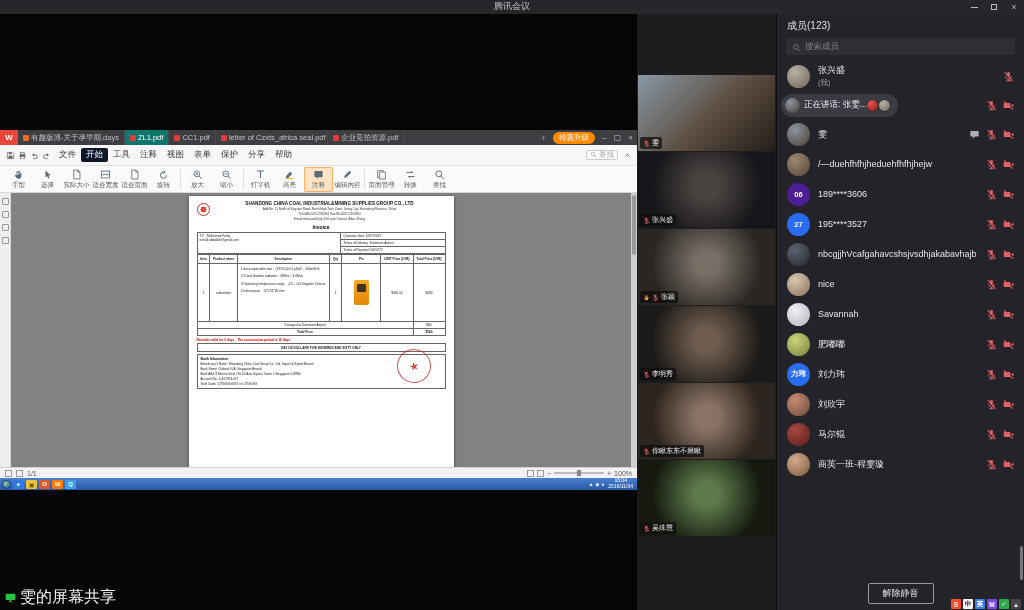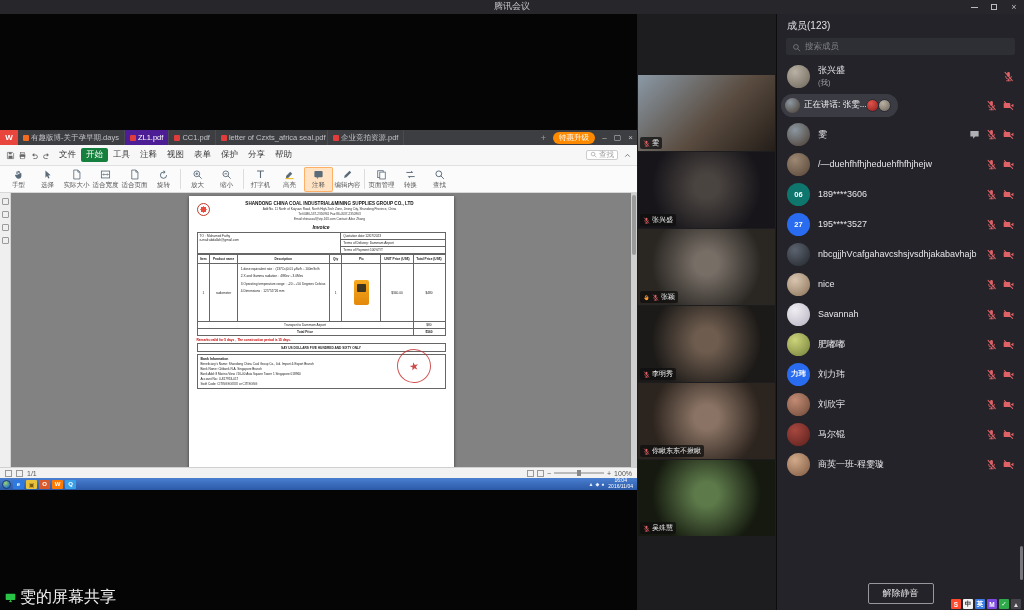--- a/index.html
+++ b/index.html
@@ -17,32 +17,32 @@
 
   .content{position:absolute;top:14px;left:0;right:0;bottom:0;display:flex}
 
   
   .share-area{width:637px;position:relative;background:#050505;flex:none}
   .pdf-window{position:absolute;left:0;top:116px;width:637px;height:348px;background:#f5f5f5;display:flex;flex-direction:column}
   .pdf-tabbar{height:15px;background:#3d3e42;display:flex;align-items:stretch;flex:none}
   .pdf-logo{width:18px;background:#e8453c;color:#fff;font-size:8px;display:flex;align-items:center;justify-content:center;font-weight:bold;flex:none}
   .pdf-tabs{display:flex;flex:1;min-width:0;overflow:hidden}
   .pdf-tab{display:flex;align-items:center;gap:2px;padding:0 5px;font-size:7.5px;color:#c2c2c6;border-right:1px solid #4a4b50;max-width:112px;white-space:nowrap;overflow:hidden}
-  .pdf-tab.active{background:#4c1d95;color:#fff}
+  .pdf-tab.active{background:#0f766e;color:#fff}
   .tab-dot{width:6px;height:6px;border-radius:1px;flex:none}
   .newtab{color:#9a9aa0;font-size:9px;padding:0 4px;display:flex;align-items:center}
   .upgrade{background:#ff8a00;color:#fff;font-size:7.5px;padding:1px 6px;border-radius:7px;margin:0 3px;align-self:center;white-space:nowrap}
   .pdf-wc{display:flex;align-items:center}
   .pdf-wc span{width:13px;text-align:center;color:#c8c8c8;font-size:8px;line-height:15px}
 
   .pdf-menubar{height:14px;background:#f7f7f7;border-bottom:1px solid #e0e0e0;display:flex;align-items:center;padding:10px 4px;gap:2px;flex:none}
   .qicon{width:12px;height:11px;display:flex;align-items:center;justify-content:center}
   .qicon svg{width:9px;height:9px}
   .pdf-menu{font-size:8.5px;color:#3a3a3a;padding:1px 5px;border-radius:2px;white-space:nowrap}
-  .pdf-menu.active{background:#15803d;color:#fff}
+  .pdf-menu.active{background:#0f172a;color:#fff}
   .menu-right{margin-left:auto;display:flex;align-items:center;gap:3px}
   .searchbox{display:flex;align-items:center;gap:2px;border:1px solid #ccc;background:#fff;border-radius:2px;padding:0 3px;height:10px;font-size:7.5px;color:#999}
   .searchbox svg{width:7px;height:7px}
 
   .pdf-toolbar{height:27px;background:#fbfbfb;border-bottom:1px solid #d8d8d8;display:flex;align-items:center;padding:0 4px;flex:none}
   .tool{display:flex;flex-direction:column;align-items:center;justify-content:center;min-width:29px;height:25px;gap:1px;border-radius:2px}
   .tool svg{width:11px;height:11px}
   .tool span{font-size:6.5px;color:#555;white-space:nowrap}
   .tool.active{background:#ffe3c4;box-shadow:inset 0 0 0 1px #ffb066}
   .tool-sep{width:1px;height:20px;background:#ddd;margin:0 2px}
@@ -690,21 +690,21 @@
               <span style="display: inline-flex;">
                 <svg viewBox="0 0 16 16">
                   <rect x="1" y="4.2" width="9.6" height="7.6" rx="1.4" fill="#e06266"></rect>
                   <path d="M11.4 8l3.8-2.6v5.2z" fill="#e06266"></path>
                   <path d="M2 2.2l12 11.6" stroke="#e06266" stroke-width="1.5" stroke-linecap="round"></path>
                 </svg>
               </span>
             </div>
           </div>
           <div class="m-row">
-            <div class="m-avatar" style="background: #0f766e;">06</div>
+            <div class="m-avatar" style="background: #4c1d95;">06</div>
             <div class="m-nameblock">
               <div class="m-name">189****3606</div>
             </div>
             <div class="m-icons">
               <span style="display: inline-flex;">
                 <svg viewBox="0 0 16 16">
                   <rect x="6" y="1.5" width="4" height="7" rx="2" fill="#e06266"></rect>
                   <path d="M3.8 7.8a4.2 4.2 0 0 0 8.4 0M8 12v2.2M5.2 14.2h5.6" stroke="#e06266" stroke-width="1.3" fill="none" stroke-linecap="round"></path>
                   <path d="M3 2l10.5 12" stroke="#e06266" stroke-width="1.5" stroke-linecap="round"></path>
                 </svg>

